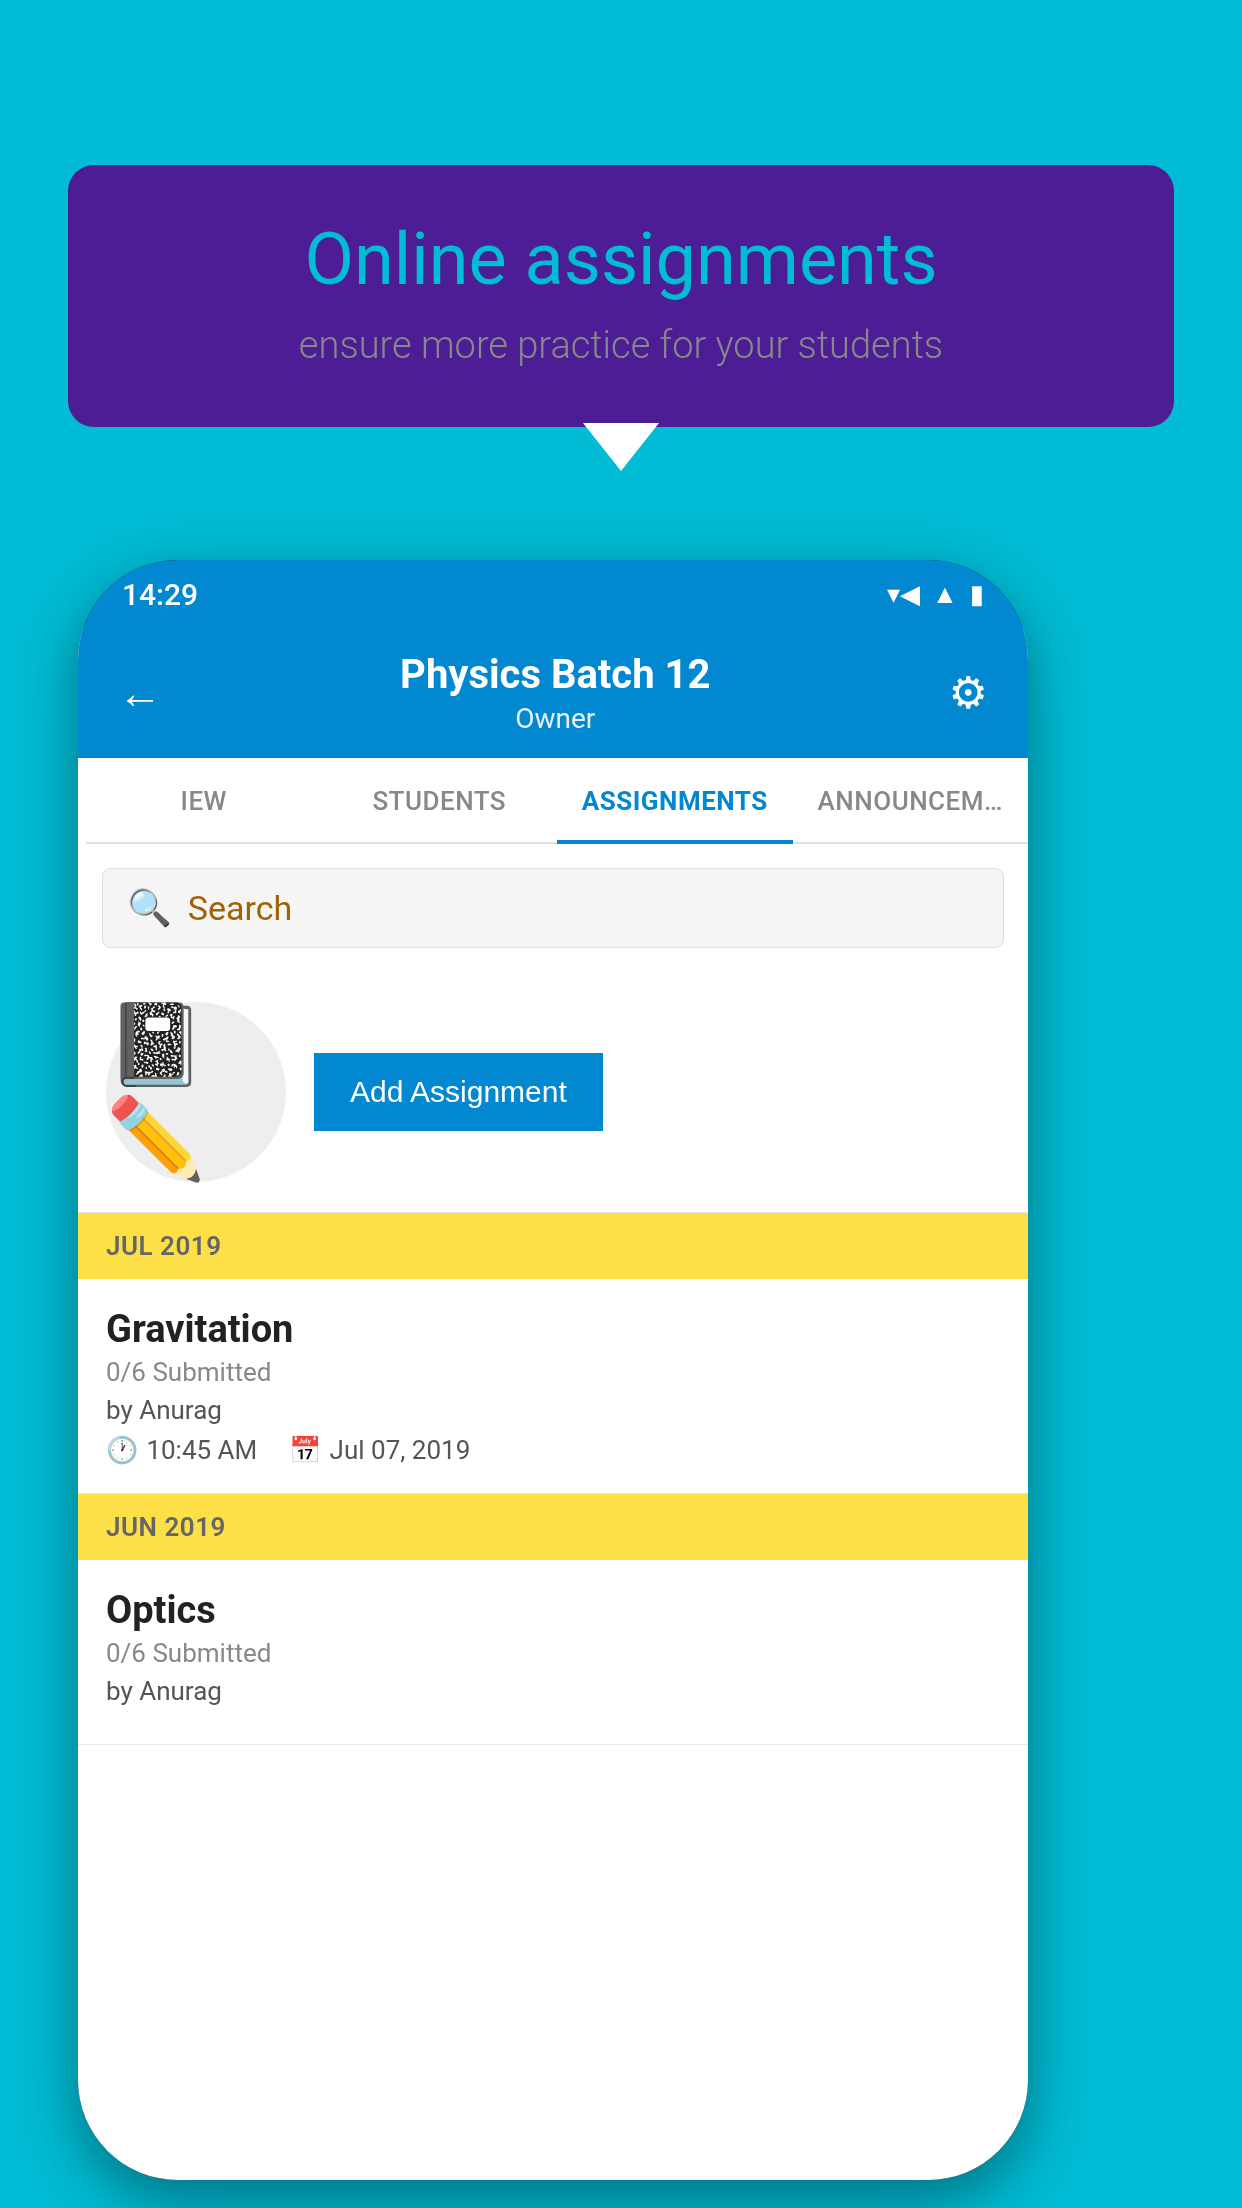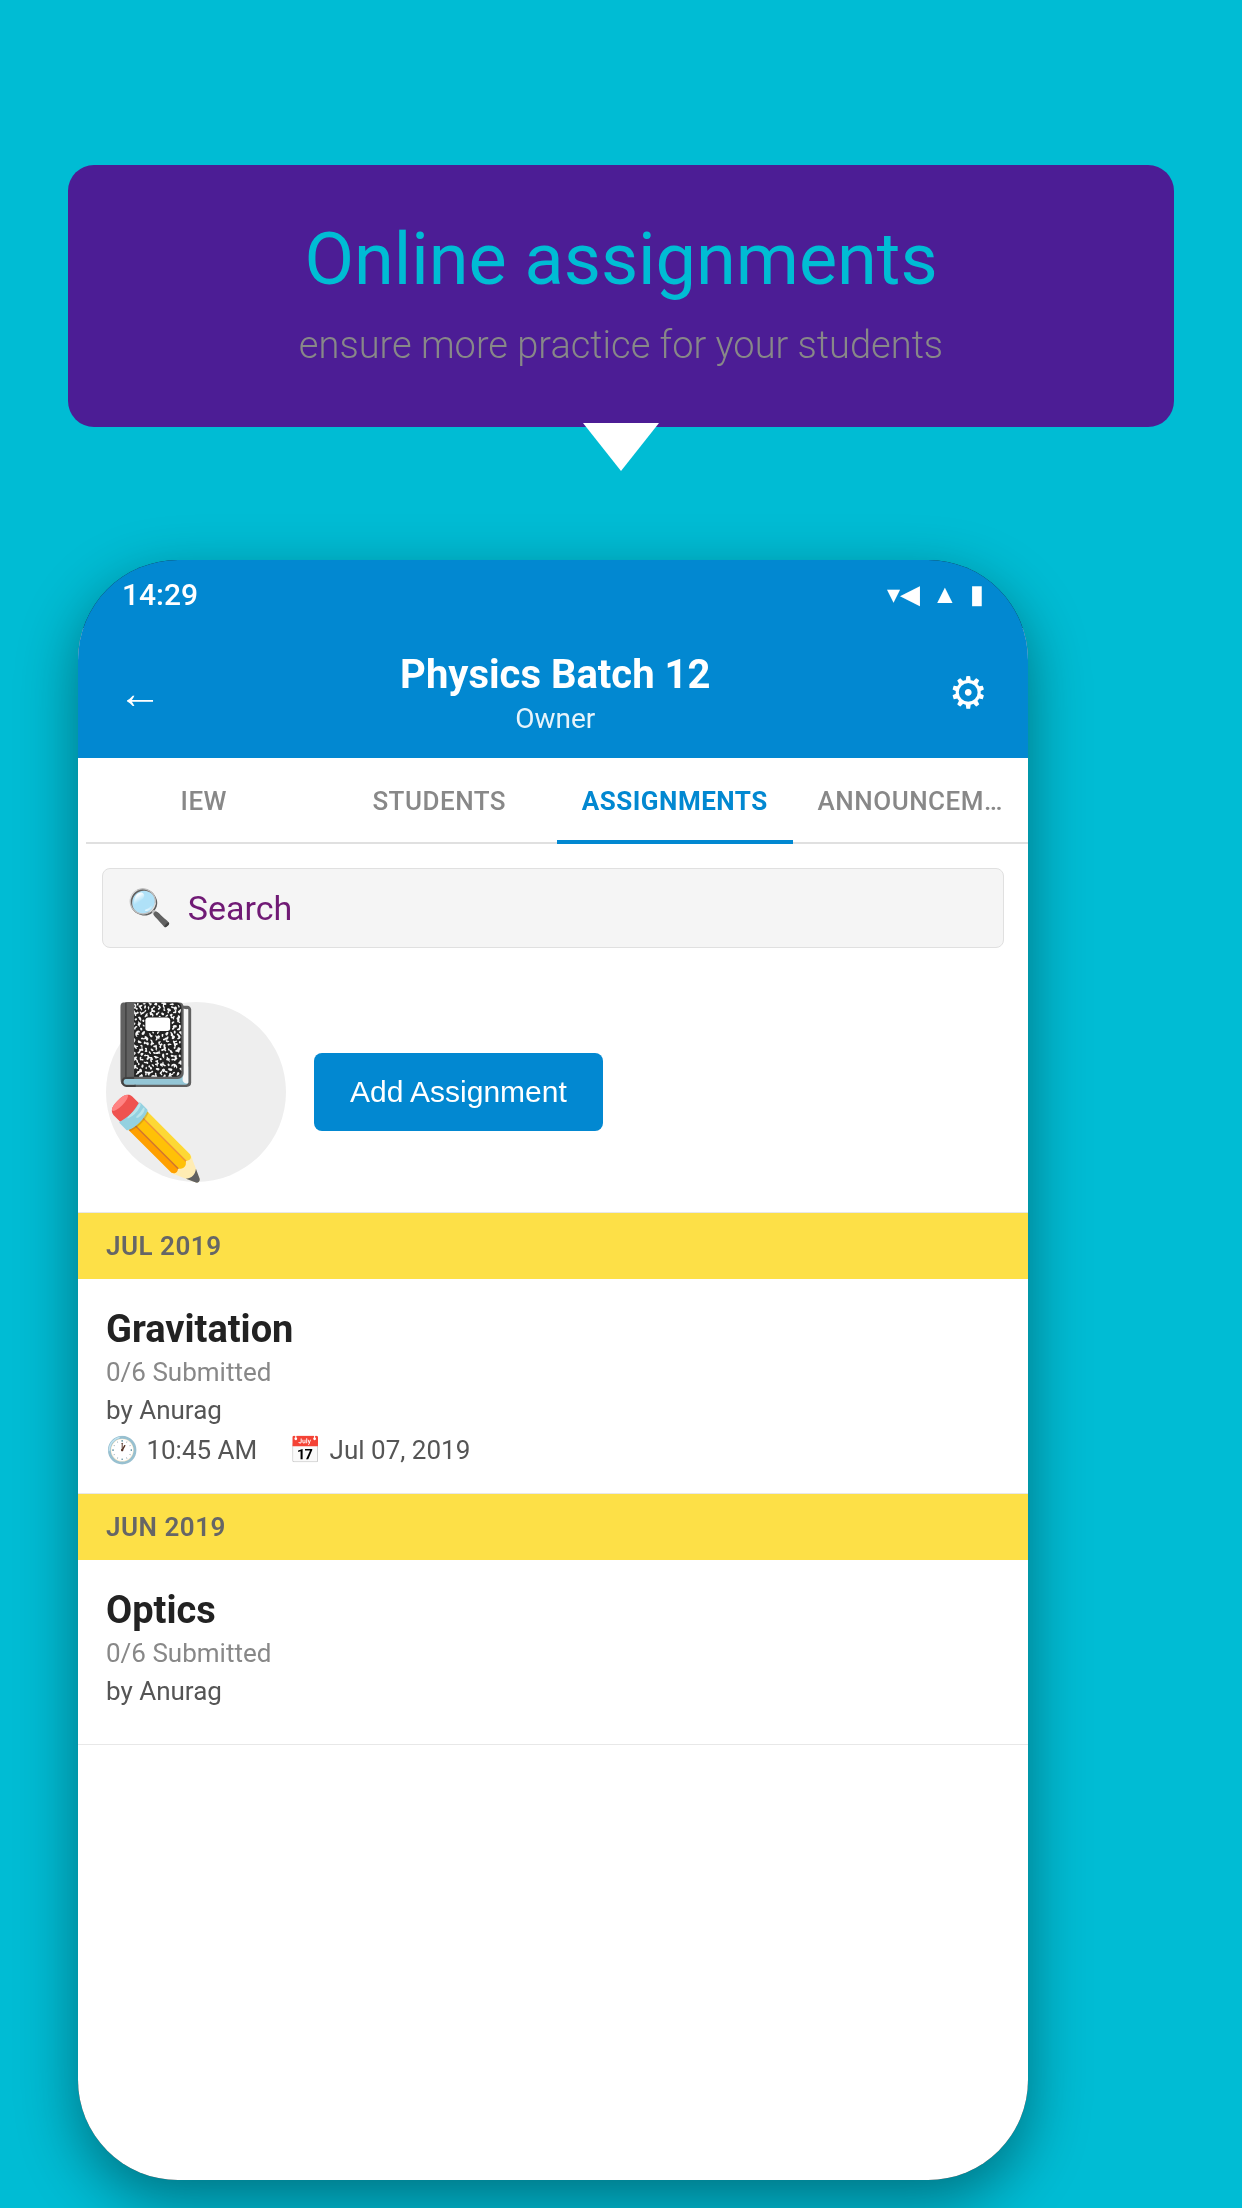--- a/index.html
+++ b/index.html
@@ -198,21 +198,21 @@
       border-radius: 8px;
       padding: 18px 24px;
       border: 1px solid #e0e0e0;
     }
     .search-icon-svg {
       color: #aaa;
       font-size: 36px;
       margin-right: 16px;
     }
     .search-placeholder {
-      color: #701a75;
+      color: #a16207;
       font-size: 34px;
     }
 
     
     .assignment-promo {
       display: flex;
       align-items: center;
       padding: 30px 28px;
       background: white;
       border-bottom: 1px solid #e8e8e8;
@@ -237,21 +237,21 @@
     .promo-description {
       font-size: 28px;
       color: #555;
       line-height: 1.5;
       margin-bottom: 24px;
     }
     .add-assignment-btn {
       background: #0288d1;
       color: white;
       border: none;
-      border-radius: 8px;
+      border-radius: 0;
       padding: 22px 36px;
       font-size: 30px;
       font-weight: 500;
       cursor: pointer;
       display: inline-block;
     }
 
     
     .section-header {
       background: #fde047;

